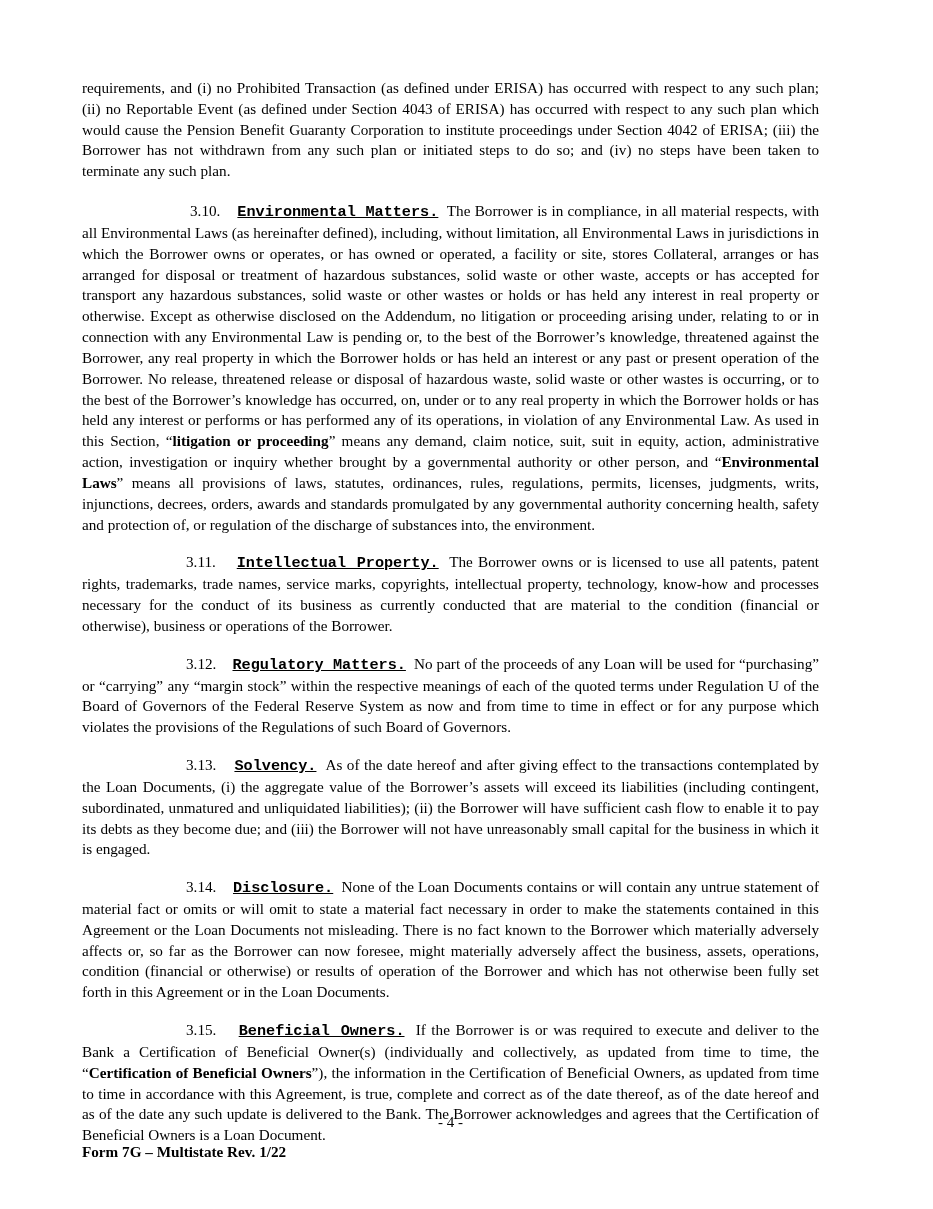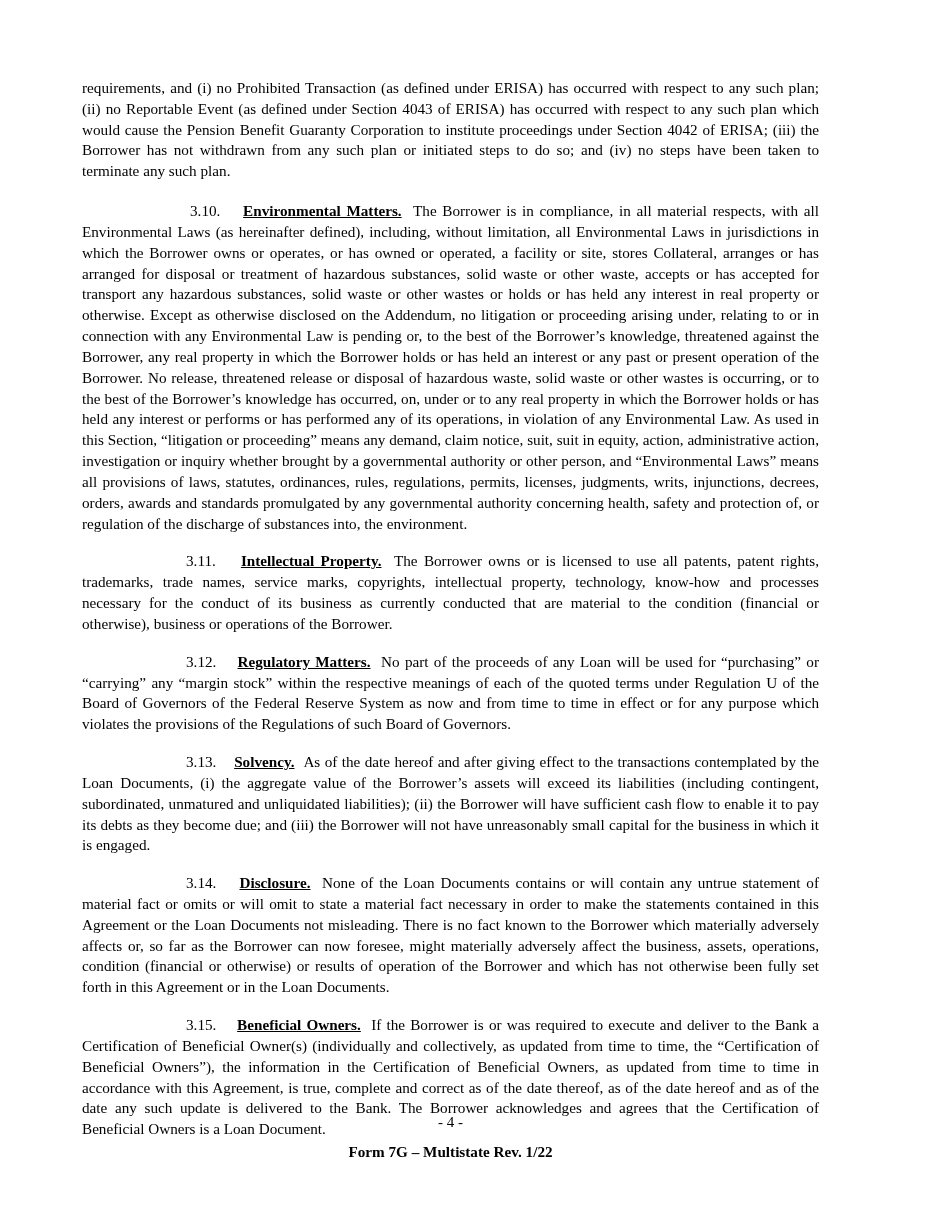--- a/index.html
+++ b/index.html
@@ -37,37 +37,38 @@
   .indent-sm {
     display: inline-block;
     width: 104px;
   }
   .secnum {
     font-weight: normal;
   }
   .sectitle {
     font-weight: bold;
     text-decoration: underline;
+    font-family: Liberation Mono, monospace;
   }
   .bold {
-    font-weight: normal;
+    font-weight: bold;
   }
   .footer {
     position: absolute;
     left: 82px;
     right: 82px;
     bottom: 48px;
   }
   .pagenum {
     text-align: center;
     font-size: 15px;
     margin-bottom: 12px;
   }
   .formline {
-    text-align: center;
+    text-align: left;
     font-weight: bold;
     font-size: 15.2px;
   }
 </style>
 </head>
 <body>
 
 <div class="page">
 
   <p class="para first"><span>requirements, and (i) no Prohibited Transaction (as defined under ERISA) has occurred with respect to any such plan; (ii) no Reportable Event (as defined under Section 4043 of ERISA) has occurred with respect to any such plan which would cause the Pension Benefit Guaranty Corporation to institute proceedings under Section 4042 of ERISA; (iii) the Borrower has not withdrawn from any such plan or initiated steps to do so; and (iv) no steps have been taken to terminate any such plan.</span></p>

